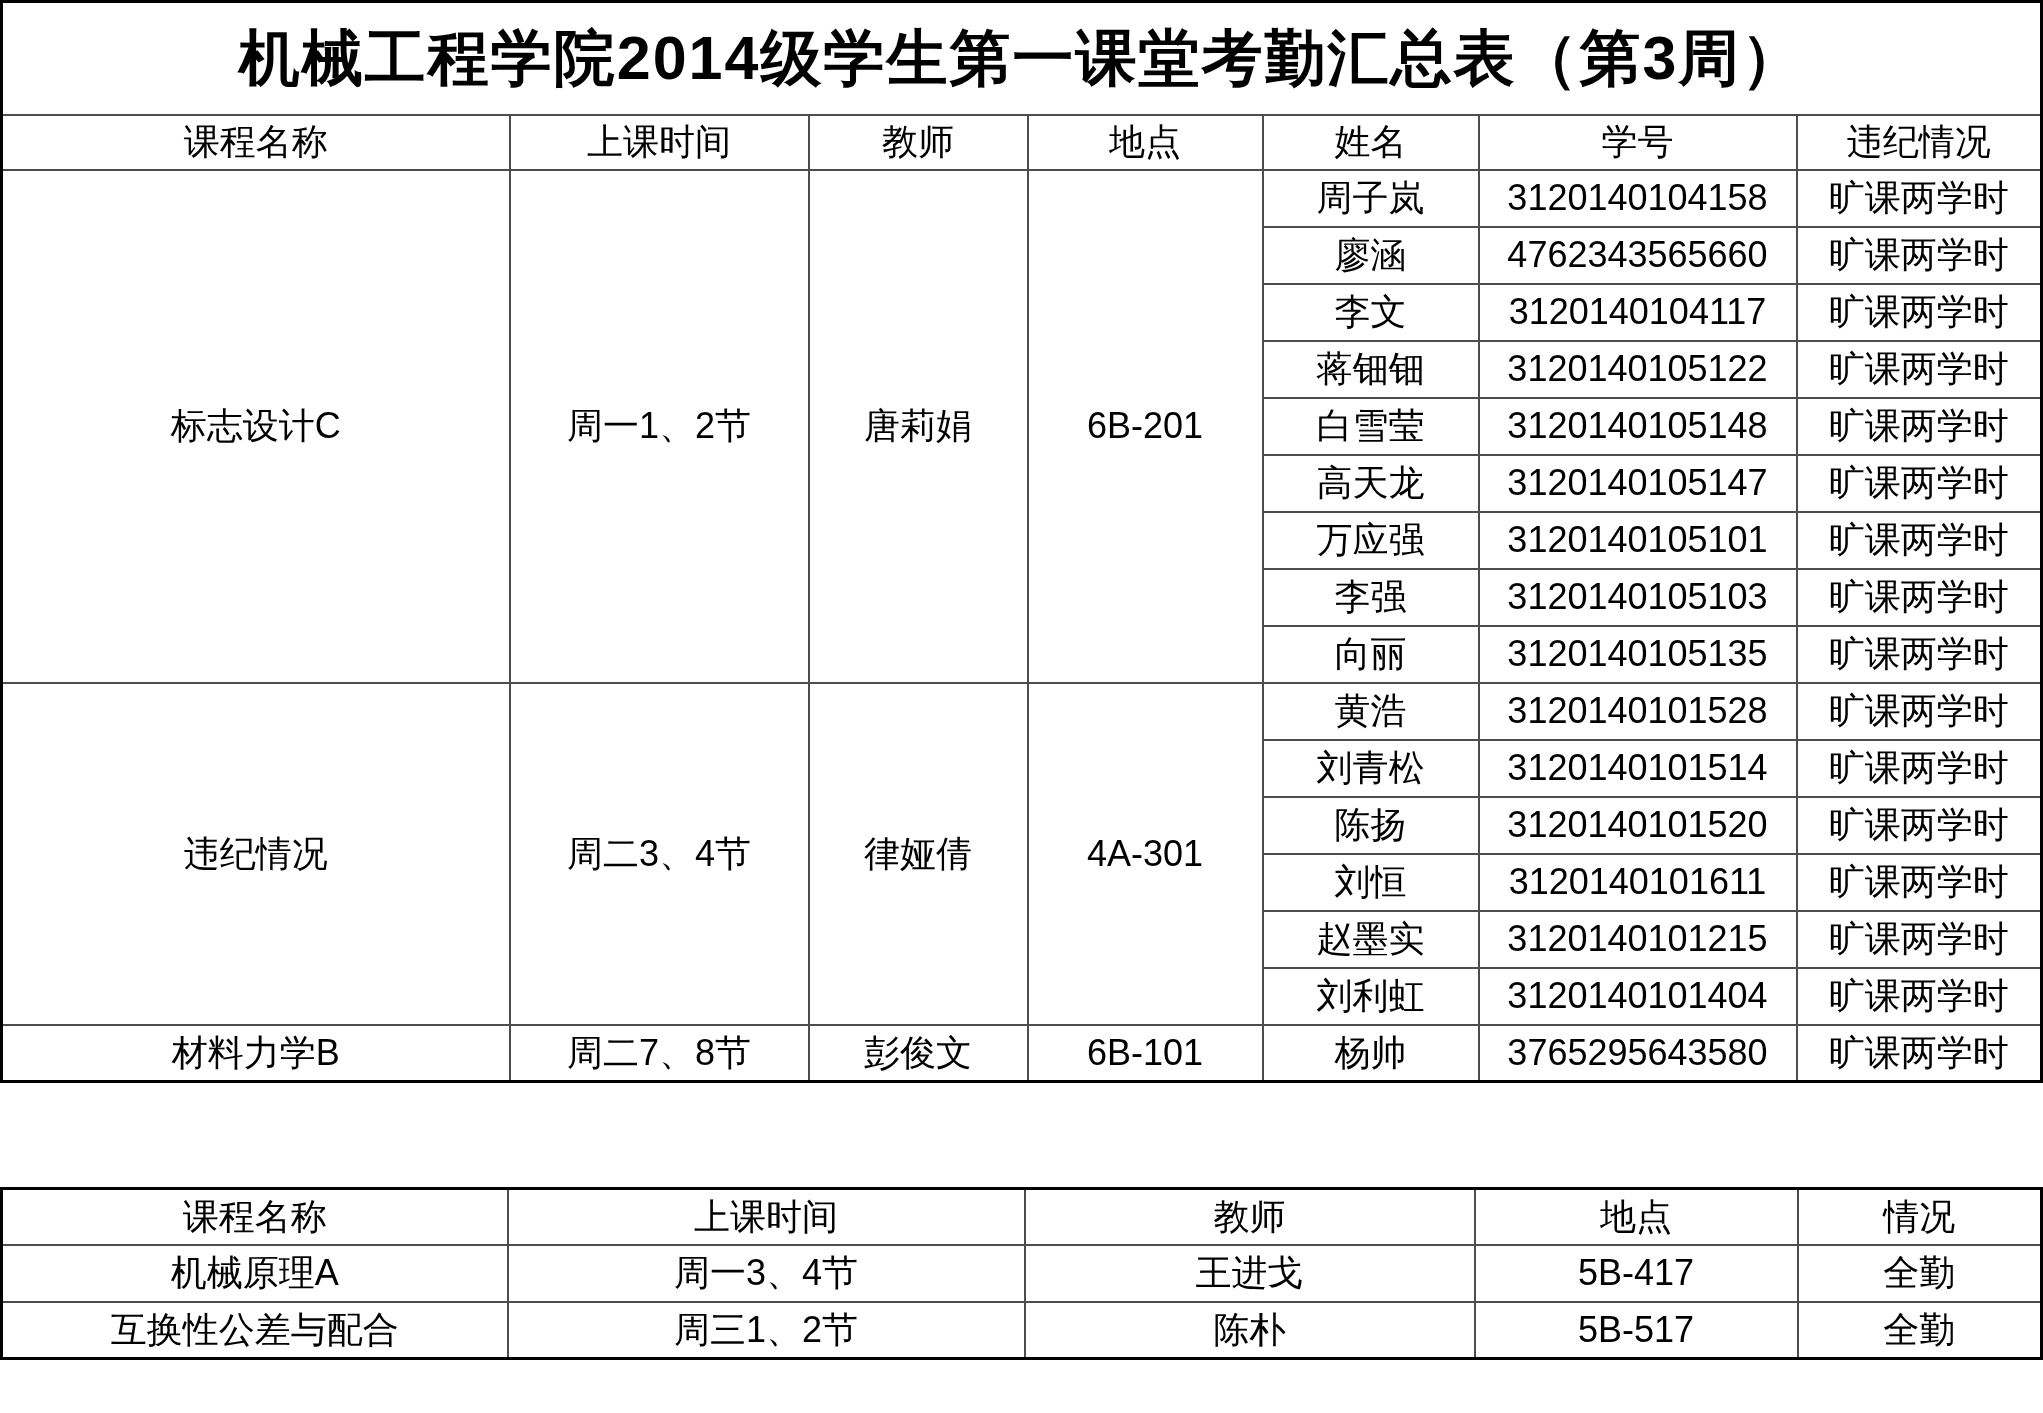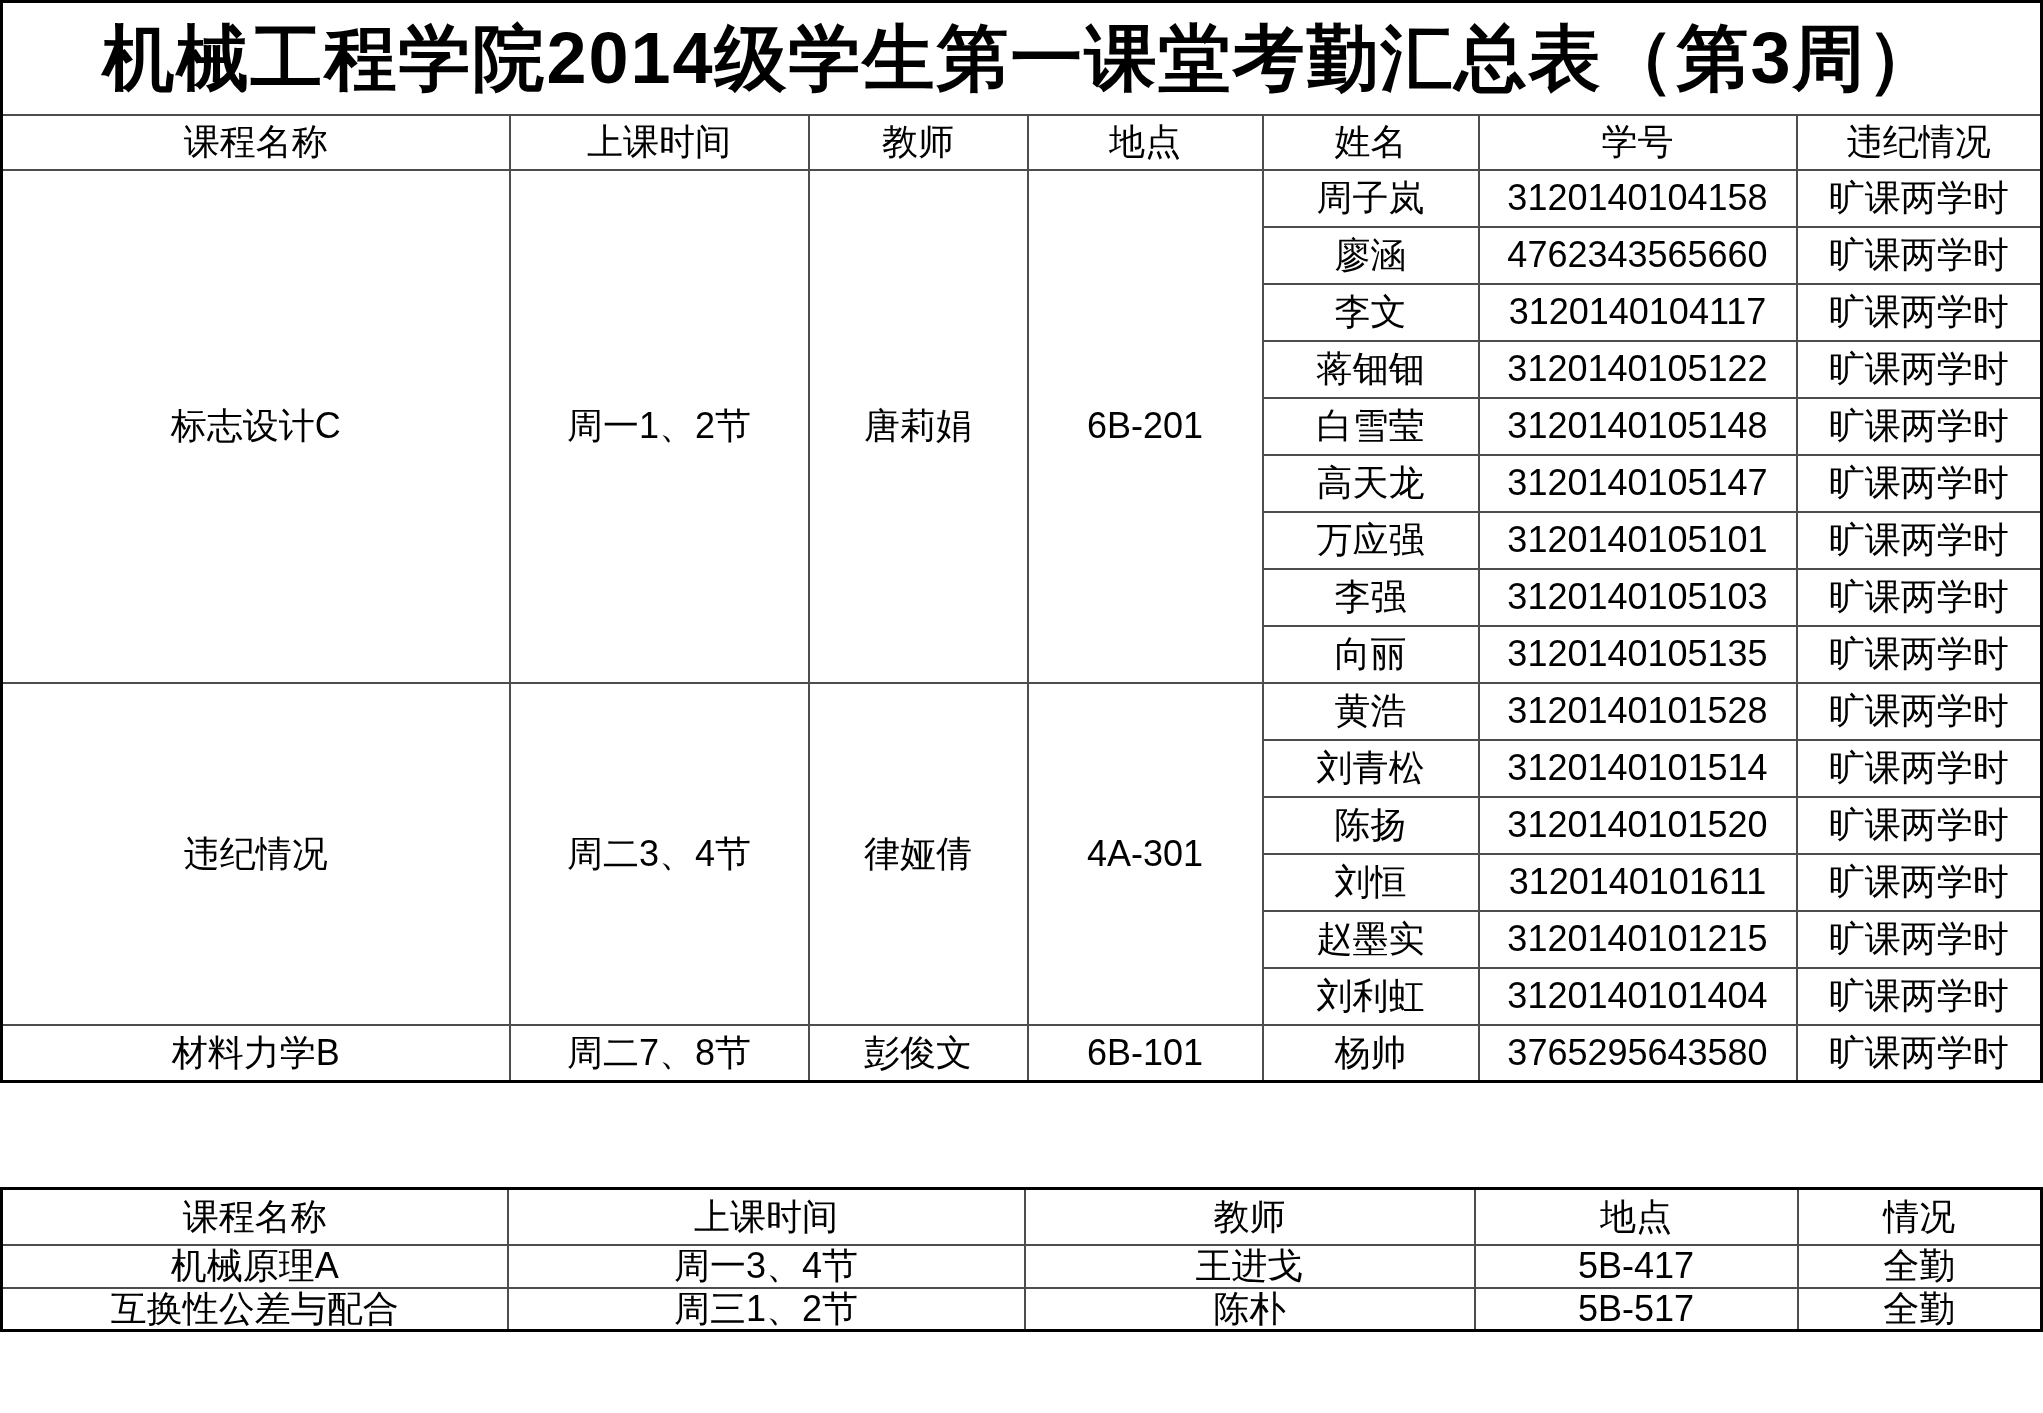--- a/index.html
+++ b/index.html
@@ -26,23 +26,23 @@
     white-space: nowrap;
     font-size: 36px;
     line-height: 1.1;
   }
   #attendance-table { width: 2041px; }
   #summary-table    { width: 2041px; margin-top: 104px; }
   tr.title-row  { height: 113px; }
   tr.head-row   { height: 55px; }
   tr.data-row   { height: 57px; }
   tr.head-row-2 { height: 56px; }
-  tr.data-row-2 { height: 43px; }
+  tr.data-row-2 { height: 57px; }
   td.title-cell {
-    font-size: 72px;
+    font-size: 61px;
     font-weight: bold;
     letter-spacing: 2px;
   }
   td.head-cell { font-weight: normal; }
 </style>
 </head>
 <body>
 
 <table id="attendance-table">
   <colgroup>

